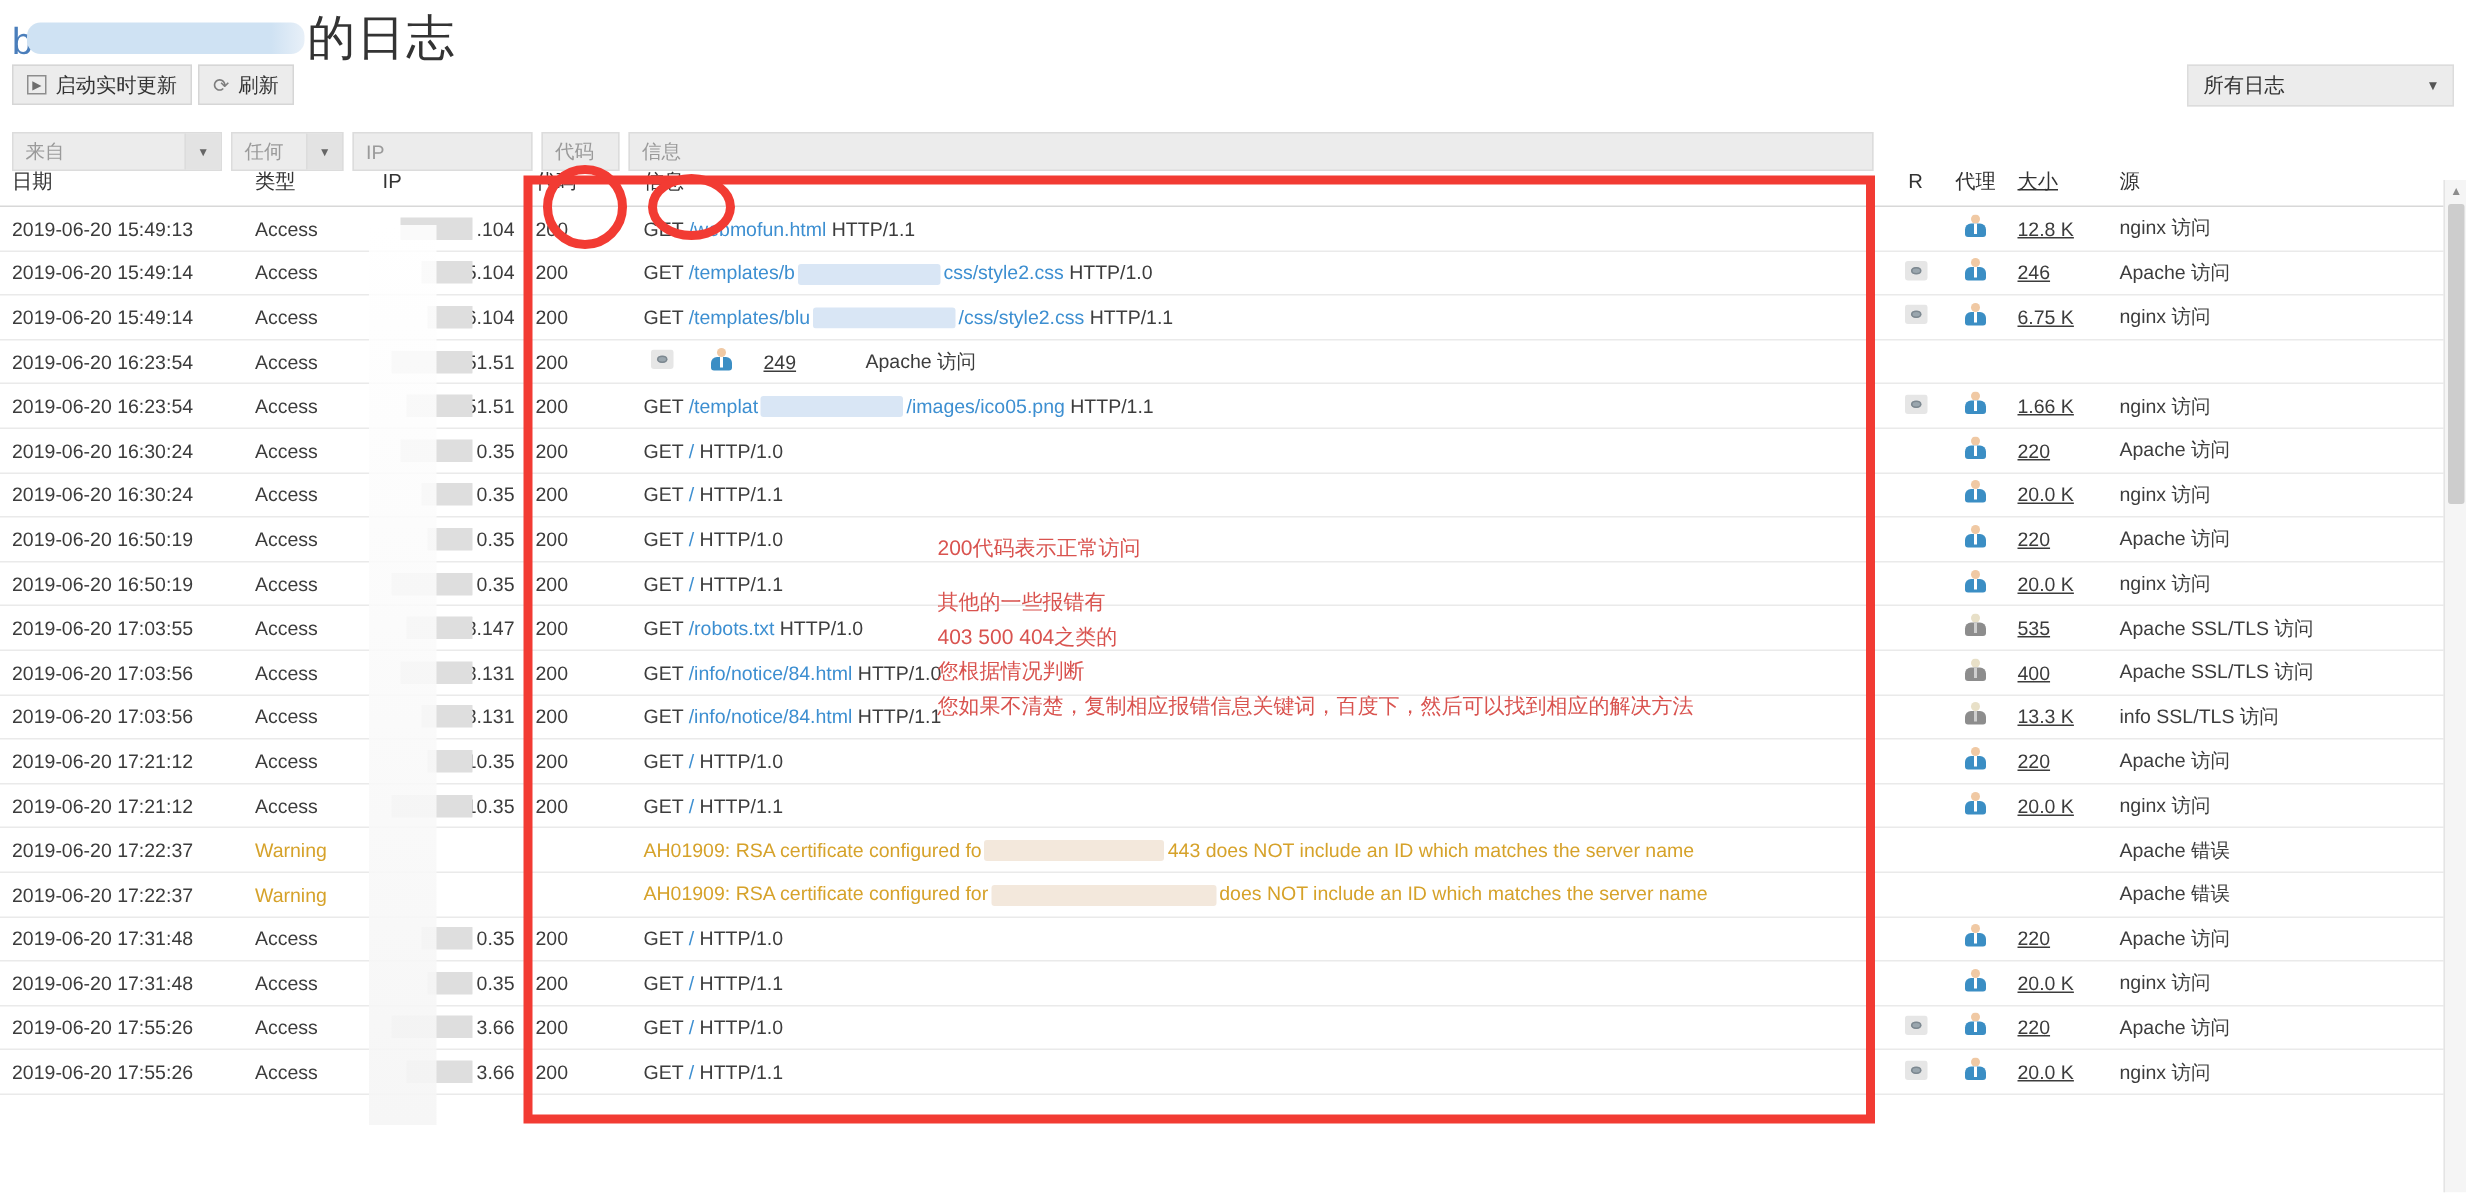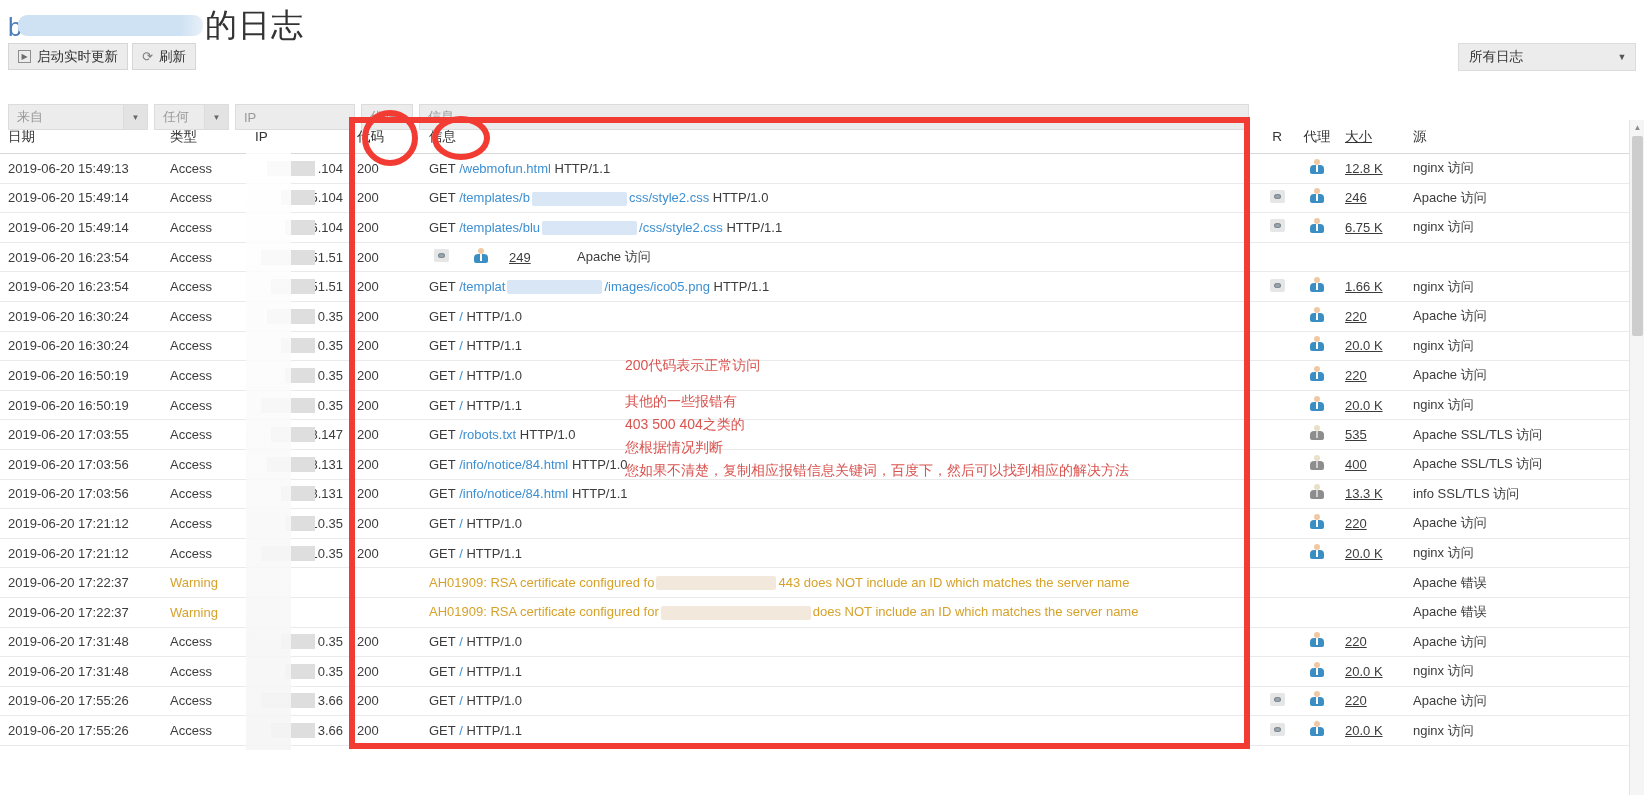--- a/index.html
+++ b/index.html
@@ -57,21 +57,21 @@
     display:flex; align-items:center;
     font-size:13.5px; color:#333;
   }
   .log-select .lbl { padding-left:10px; flex:1; }
   .log-select .caret {
     width:26px; height:100%; display:flex; align-items:center; justify-content:center;
     color:#555; font-size:9px;
   }
 
   
-  .filters { position:absolute; left:8px; top:88px; display:flex; align-items:center;margin-top:16px; }
+  .filters { position:absolute; left:8px; top:88px; display:flex; align-items:center; }
   .f-select {
     height:26px; background:#ececec; border:1px solid #dcdcdc;
     display:flex; align-items:center; font-size:13px; color:#9a9a9a;
     margin-right:6px;
   }
   .f-select .t { padding:0 8px; flex:1; white-space:nowrap; }
   .f-select .caret {
     width:24px; height:100%; border-left:1px solid #dcdcdc;
     display:flex; align-items:center; justify-content:center;
     color:#666; font-size:8px; background:#e3e3e3;
@@ -82,21 +82,21 @@
     height:26px; background:#ececec; border:1px solid #dcdcdc;
     font-size:13px; color:#9a9a9a; padding:0 8px;
     display:flex; align-items:center; margin-right:6px;
     font-family:inherit;
   }
   .f-ip { width:120px; }
   .f-code { width:52px; }
   .f-msg { width:830px; }
 
   
-  .table { position:absolute; left:0; top:120px; width:1644px; }
+  .table { position:absolute; left:0; top:104px; width:1644px; }
   .thead {
     display:flex; align-items:center; height:34px;
     border-bottom:1px solid #d8d8d8;
     font-size:13.5px; color:#333;
   }
   .thead .c { padding-left:8px; }
   .row {
     display:flex; align-items:center; height:29.6px;
     border-bottom:1px solid #eaeaea;
     font-size:13px; color:#3c3c3c;

